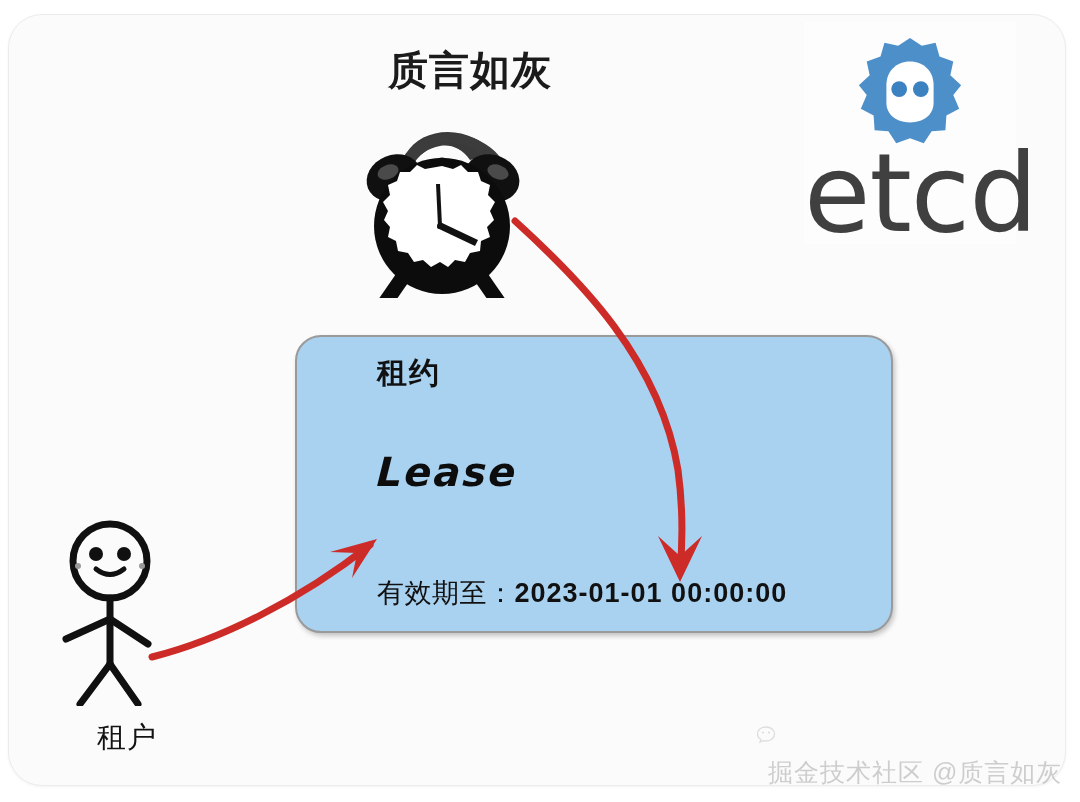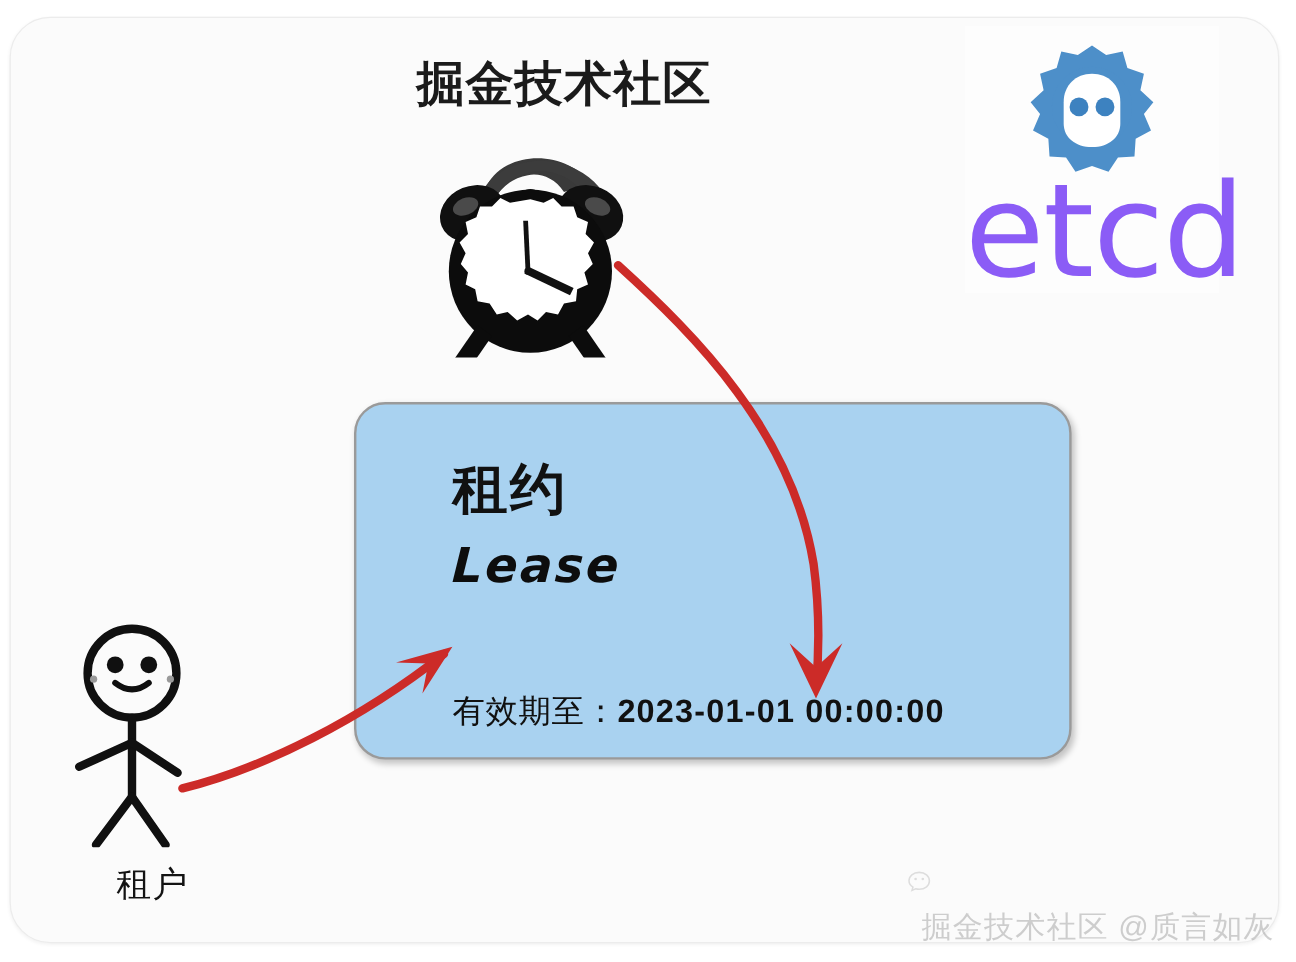--- a/index.html
+++ b/index.html
@@ -76,21 +76,21 @@
     height: 118px;
   }
   .etcd-word {
     position: absolute;
     left: 0;
     right: 0;
     top: 118px;
     text-align: right;
     font-size: 108px;
     line-height: 1;
-    color: #8b5cf6;
+    color: #404040;
     font-family: "DejaVu Sans", sans-serif;
     font-weight: 400;
     letter-spacing: -1px;
   }
 
   
   .lease-box {
     position: absolute;
     left: 295px;
     top: 335px;
@@ -98,22 +98,22 @@
     height: 298px;
     background: #a9d2f0;
     border: 2px solid #9a9a9a;
     border-radius: 26px;
     box-sizing: border-box;
     box-shadow: 2px 3px 5px rgba(0,0,0,0.22);
   }
   .lease-title {
     position: absolute;
     left: 80px;
-    top: 40px;
-    font-size: 46px;
+    top: 16px;
+    font-size: 30px;
     font-weight: 700;
     color: #111111;
     letter-spacing: 2px;
     white-space: nowrap;
   }
   .lease-sub {
     position: absolute;
     left: 80px;
     top: 112px;
     font-size: 40px;
@@ -197,21 +197,21 @@
   }
   .wechat-icon { width: 26px; height: 26px; display: block; }
 </style>
 </head>
 <body>
 
 <div id="canvas">
 
   <div class="card"></div>
 
-  <div class="title">掘金技术社区</div>
+  <div class="title">质言如灰</div>
 
   <div class="clock-wrap">
     <svg viewBox="0 0 180 190" width="180" height="190" aria-hidden="true">
 
       <path d="M54 46 C66 24 98 18 122 30 C136 37 145 48 148 58 C140 52 128 49 118 52 C110 40 98 36 88 38 C76 40 66 47 60 58 C57 52 55 48 54 46 Z" fill="#3a3a3a"></path>
       <path d="M48 55 C60 28 100 18 128 33 C144 41 153 53 155 64 C150 60 142 57 136 57 C128 41 110 33 94 35 C78 37 65 47 58 62 C54 59 50 57 48 55 Z" fill="#3c3c3c"></path>
 
       <ellipse cx="42" cy="70" rx="28" ry="23" fill="#101010" transform="rotate(-22 42 70)"></ellipse>
       <ellipse cx="36" cy="64" rx="11" ry="7" fill="#4a4a4a" transform="rotate(-22 36 64)"></ellipse>
 

